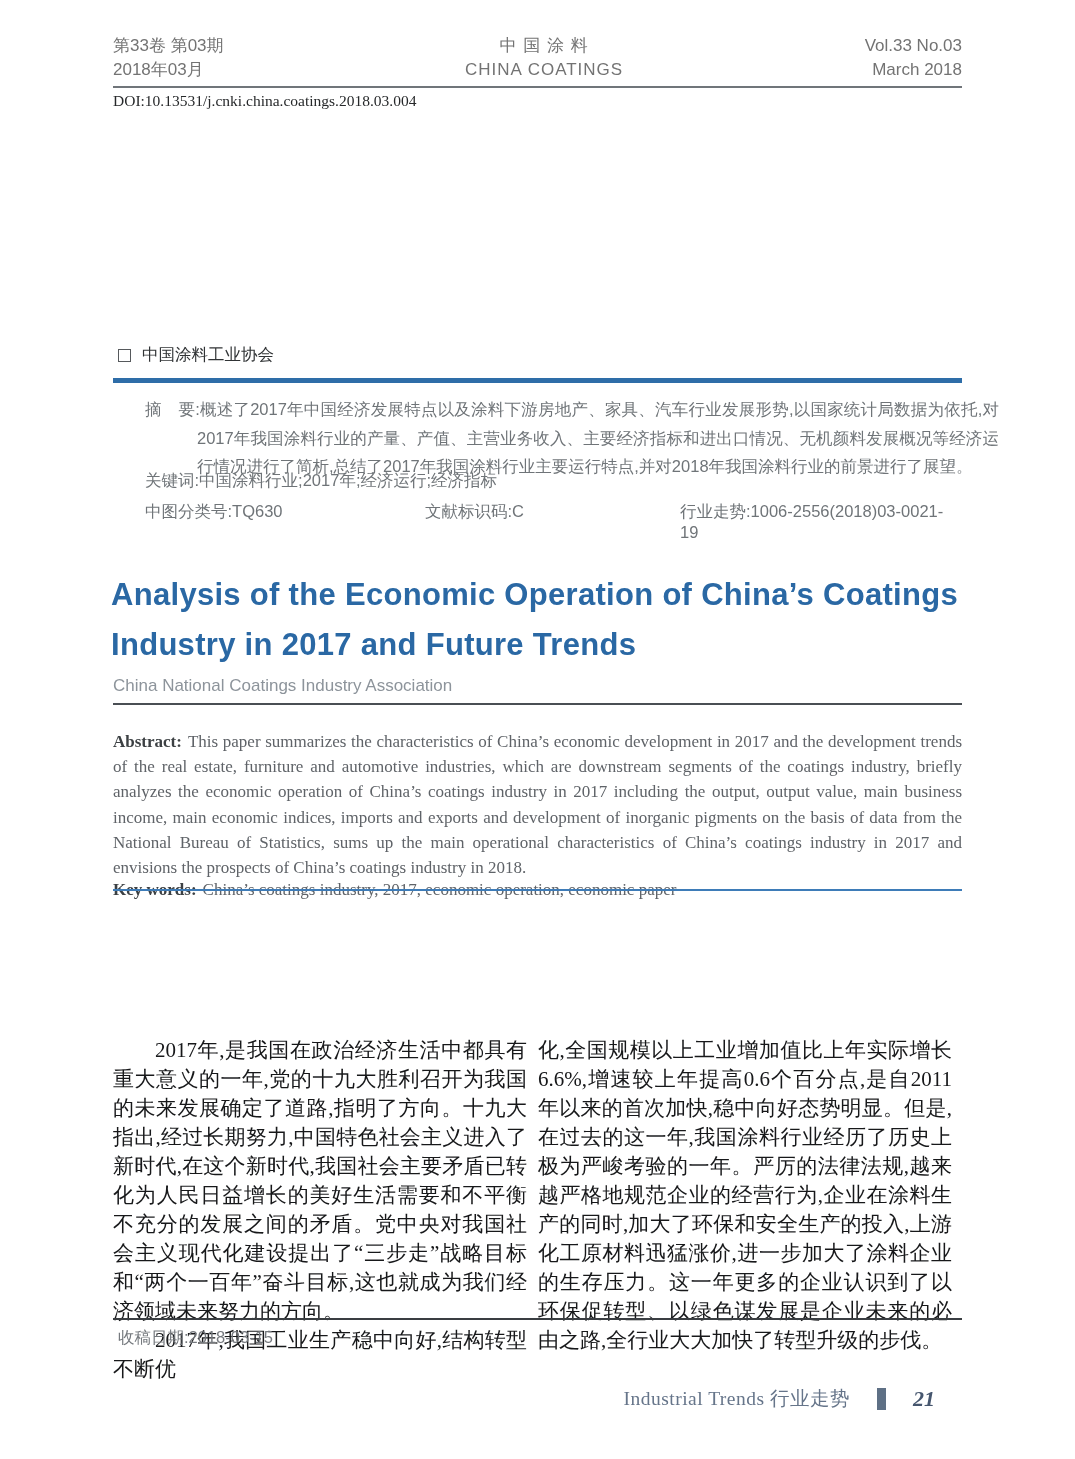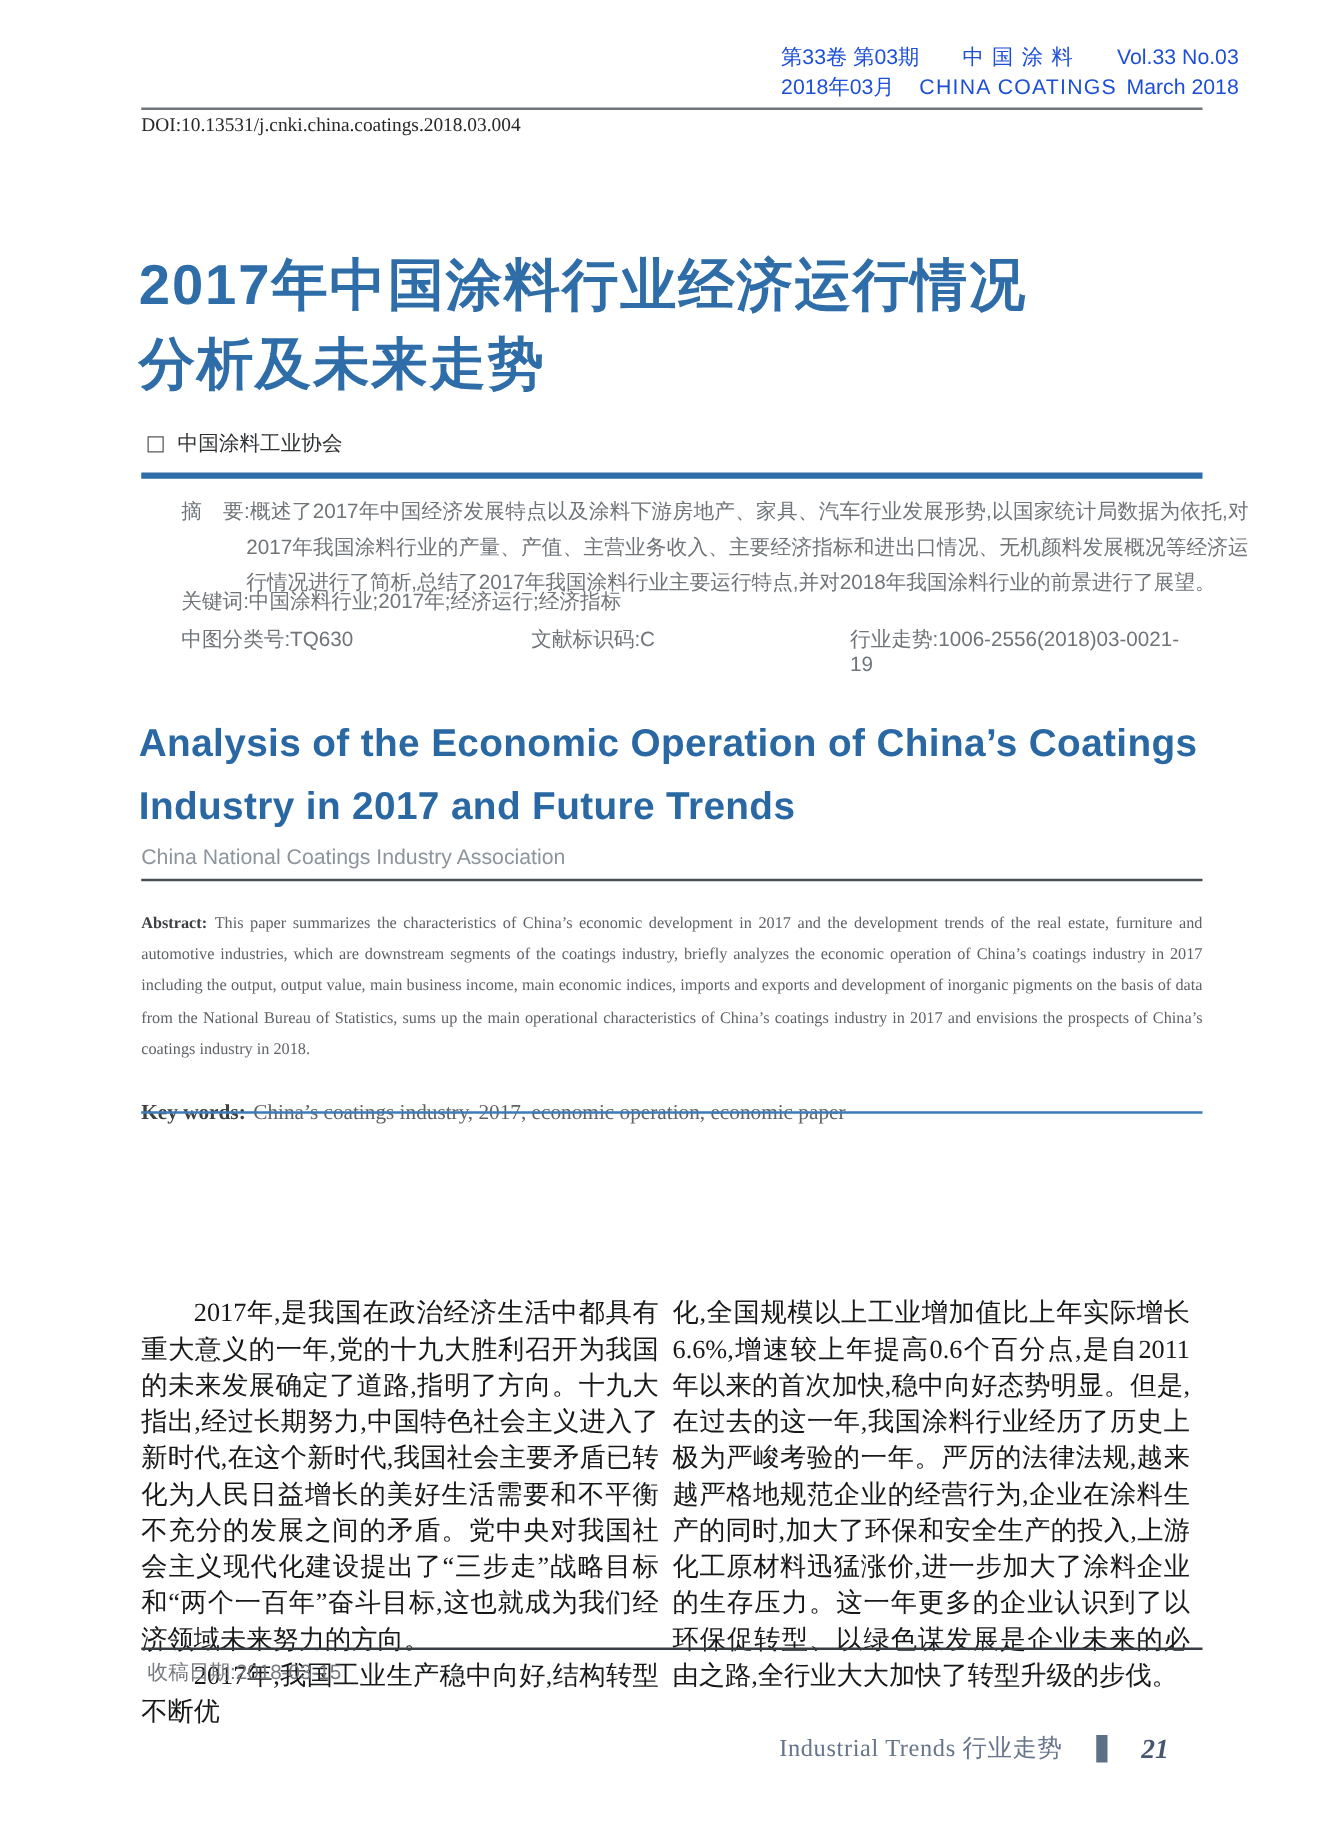--- a/index.html
+++ b/index.html
@@ -1,20 +1,20 @@
 <!DOCTYPE html>
 <html><head>
 <meta charset="utf-8">
 <style>
   html,body{margin:0;padding:0;background:#e8e8e8;}
   .page{position:relative;width:1075px;height:1459px;background:#ffffff;margin:0 auto;overflow:hidden;
         font-family:"Liberation Sans",sans-serif;}
   
-  .hdr{position:absolute;top:34px;left:113px;width:849px;display:flex;justify-content:flex-end;
-       color:#1d4ed8;font-size:17px;line-height:24px;margin-left:29px;}
+  .hdr{position:absolute;top:34px;left:113px;width:849px;display:flex;justify-content:space-between;
+       color:#737373;font-size:17px;line-height:24px;}
   .hdr .c{text-align:center;letter-spacing:1px;}
   .hdr .r{text-align:right;}
   .hdr-rule{position:absolute;top:86px;left:113px;width:849px;border-top:2px solid #70757a;}
   .doi{position:absolute;top:92px;left:113px;font-family:"Liberation Serif",serif;font-size:15.5px;color:#26282a;}
   
   .title-cn{position:absolute;top:196px;left:111px;width:860px;font-weight:bold;font-size:45px;line-height:63px;
             color:#2e6da8;letter-spacing:1.5px;}
   .author-row{position:absolute;top:344px;left:118px;display:flex;align-items:center;gap:11px;
               font-size:16.5px;color:#303335;}
   .sq{width:11px;height:11px;border:1.5px solid #56595c;flex:0 0 auto;}
@@ -26,21 +26,21 @@
   .class-row{position:absolute;top:501px;left:145px;width:802px;height:22px;font-size:16.5px;color:#6f7478;}
   .class-row .i1{position:absolute;left:0;}
   .class-row .i2{position:absolute;left:280px;}
   .class-row .i3{position:absolute;left:535px;}
   
   .title-en{position:absolute;top:570px;left:111px;width:860px;font-weight:bold;font-size:31px;line-height:50px;
             color:#2a68a4;letter-spacing:0.3px;}
   .author-en{position:absolute;top:676px;left:113px;font-size:17px;color:#8d949b;}
   .rule-dark{position:absolute;top:703px;left:113px;width:849px;border-top:2.5px solid #4a4f54;}
   .abs-en{position:absolute;top:712px;left:113px;width:849px;font-family:"Liberation Serif",serif;
-          font-size:13px;line-height:25.2px;color:#5f6368;text-align:justify;}
+          font-size:17px;line-height:25.2px;color:#5f6368;text-align:justify;}
   .abs-en b,.kw-en b{color:#3c4043;margin-right:6px;}
   .kw-en{position:absolute;top:863px;left:113px;width:849px;font-family:"Liberation Serif",serif;
          font-size:17px;color:#5f6368;}
   .rule-blue-thin{position:absolute;top:889px;left:113px;width:849px;border-top:2.5px solid #3e7cb8;}
   
   .bodycols{position:absolute;top:1036px;left:113px;width:849px;display:flex;gap:11px;
             font-family:"Liberation Serif",serif;font-size:21px;line-height:29px;color:#17181a;text-align:justify;}
   .col{width:414px;}
   .col p{margin:0;}
   .col p.indent{text-indent:2em;}
@@ -67,24 +67,20 @@
       <div>CHINA COATINGS</div>
     </div>
     <div class="r">
       <div>Vol.33 No.03</div>
       <div>March 2018</div>
     </div>
   </div>
   <div class="hdr-rule"></div>
   <div class="doi">DOI:10.13531/j.cnki.china.coatings.2018.03.004</div>
 
-  <div class="title-cn">
-    <div>2017年中国涂料行业经济运行情况</div>
-    <div>分析及未来走势</div>
-  </div>
   <div class="author-row">
     <span class="sq"></span>
     <span>中国涂料工业协会</span>
   </div>
   <div class="rule-blue-thick"></div>
 
   <div class="abs-cn"><span>摘　要:</span><span>概述了2017年中国经济发展特点以及涂料下游房地产、家具、汽车行业发展形势,以国家统计局数据为依托,对2017年我国涂料行业的产量、产值、主营业务收入、主要经济指标和进出口情况、无机颜料发展概况等经济运行情况进行了简析,总结了2017年我国涂料行业主要运行特点,并对2018年我国涂料行业的前景进行了展望。</span></div>
   <div class="kw-cn"><span>关键词:</span><span>中国涂料行业;2017年;经济运行;经济指标</span></div>
   <div class="class-row">
     <span class="i1"><span>中图分类号:</span><span>TQ630</span></span>

